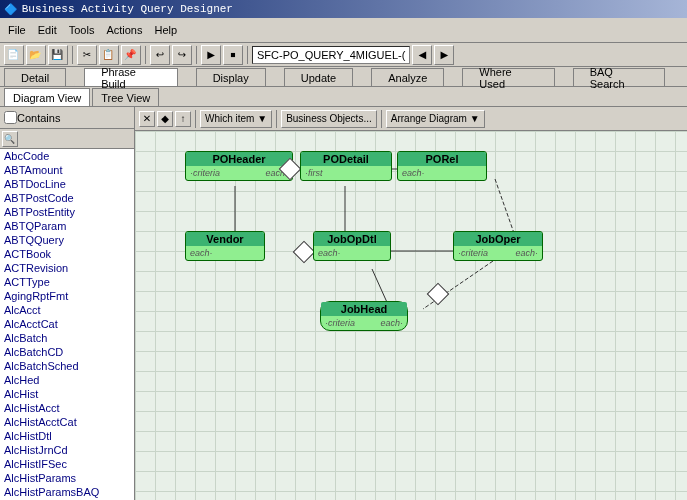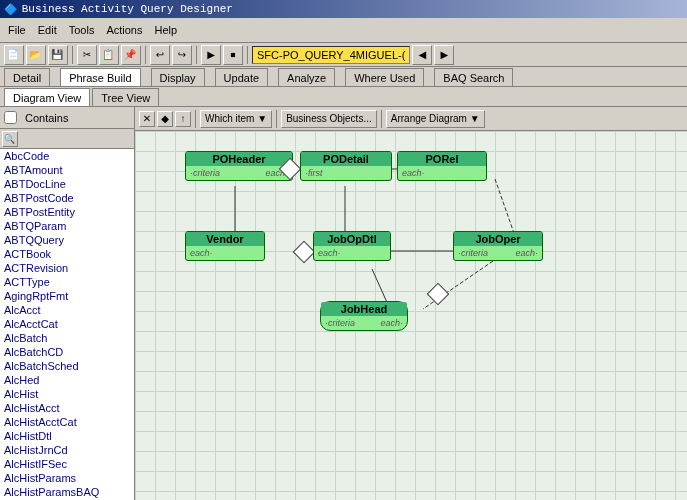--- a/index.html
+++ b/index.html
@@ -45,47 +45,47 @@
       width: 20px; height: 20px;
       background: #d4d0c8;
       border: 1px solid #808080;
       border-top-color: #ffffff;
       border-left-color: #ffffff;
       display: flex; align-items: center; justify-content: center;
       cursor: pointer; font-size: 10px;
     }
     .toolbar-sep { width: 1px; height: 18px; background: #808080; margin: 0 2px; }
     .toolbar-text {
-      background: #fde047;
+      background: #ffffff;
       border: 1px inset #808080;
       padding: 1px 4px;
       font-size: 11px;
       height: 18px;
       display: flex; align-items: center;
     }
 
     
     .tab-bar {
       background: #d4d0c8;
       height: 20px;
       display: flex;
       align-items: flex-end;
       padding: 0 4px;
       border-bottom: 1px solid #808080;
     }
     .tab {
-      padding: 2px 8px;
+      padding: 2px 16px;
       border: 1px solid #808080;
       border-bottom: none;
       background: #d4d0c8;
       cursor: pointer;
       height: 18px;
       display: flex; align-items: center;
       font-size: 11px;
-      margin-right: 10px;
+      margin-right: 18px;
     }
     .tab.active { background: white; }
 
     
     .subtab-bar {
       background: #d4d0c8;
       height: 20px;
       display: flex;
       align-items: flex-end;
       padding: 0 4px;
@@ -118,21 +118,21 @@
       display: flex;
       flex-direction: column;
     }
     .left-panel-header {
       background: #d4d0c8;
       border-bottom: 1px solid #808080;
       padding: 2px 4px;
       display: flex;
       align-items: center;
       height: 22px;
-      gap: 8px;
+      gap: 0;
     }
     .left-panel-toolbar {
       height: 20px;
       background: #d4d0c8;
       border-bottom: 1px solid #808080;
       display: flex;
       align-items: center;
       padding: 0 2px;
     }
     .left-list {

